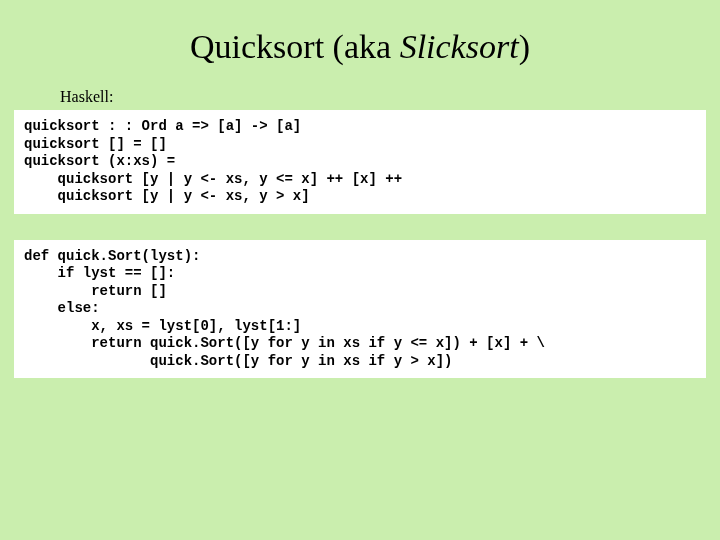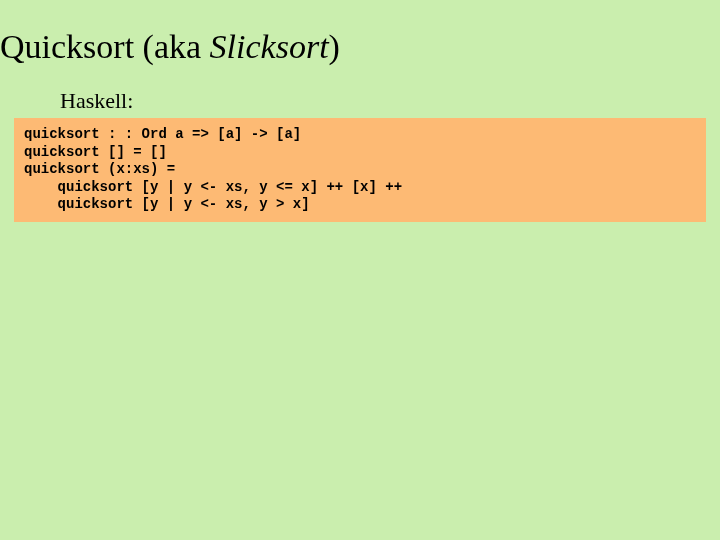--- a/index.html
+++ b/index.html
@@ -10,35 +10,35 @@
       font-family: "Times New Roman", Times, serif;
       color: #000;
       overflow: hidden;
     }
     .slide {
       width: 100%;
       height: 100%;
       padding: 28px 0 0 0;
     }
     .title {
-      text-align: left;
+      text-align: center;
       font-size: 34px;
       font-weight: normal;
       margin-bottom: 22px;
     }
     .title .italic {
       font-style: italic;
     }
     .lang-label {
-      font-size: 22px;
+      font-size: 16px;
       padding-left: 60px;
       margin-bottom: 4px;
     }
     .code-block {
-      background: #fdba74;
+      background: #ffffff;
       margin: 0 14px 0 14px;
       padding: 8px 10px;
       font-family: "Courier New", Courier, monospace;
       font-size: 14px;
       font-weight: bold;
       line-height: 1.25;
       white-space: pre;
     }
     .gap {
       height: 26px;
@@ -54,13 +54,20 @@
 
   <div class="lang-label">Haskell:</div>
   <div class="code-block">quicksort : : Ord a =&gt; [a] -&gt; [a]
 quicksort [] = []
 quicksort (x:xs) =
     quicksort [y | y &lt;- xs, y &lt;= x] ++ [x] ++
     quicksort [y | y &lt;- xs, y &gt; x]</div>
 
   <div class="gap"></div>
 
+  <div class="code-block">def quick.Sort(lyst):
+    if lyst == []:
+        return []
+    else:
+        x, xs = lyst[0], lyst[1:]
+        return quick.Sort([y for y in xs if y &lt;= x]) + [x] + \
+               quick.Sort([y for y in xs if y &gt; x])</div>
 </div>
 
 </body></html>

